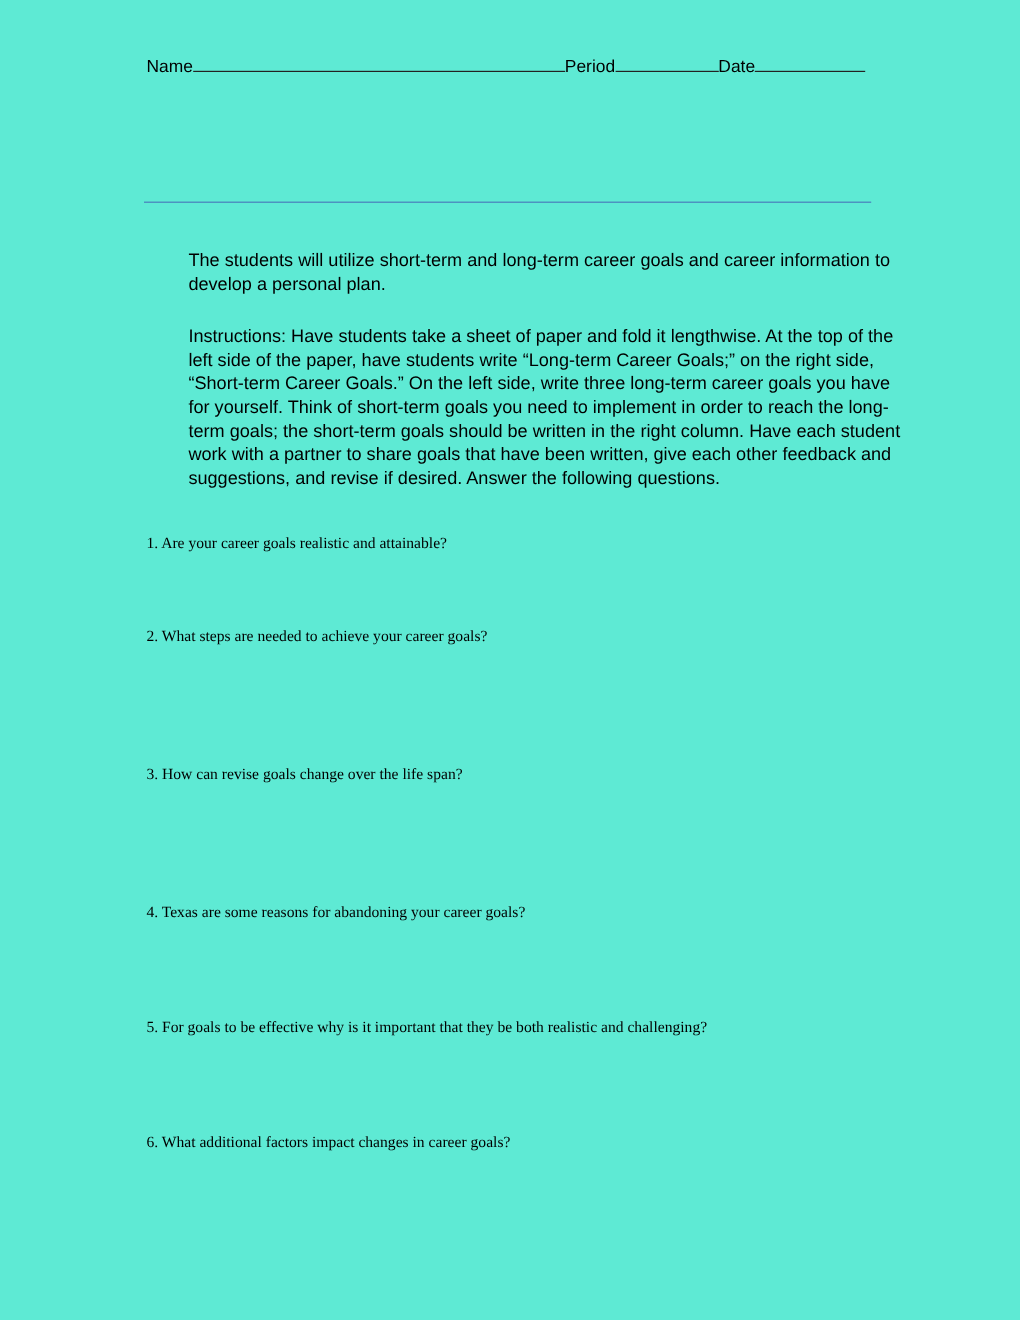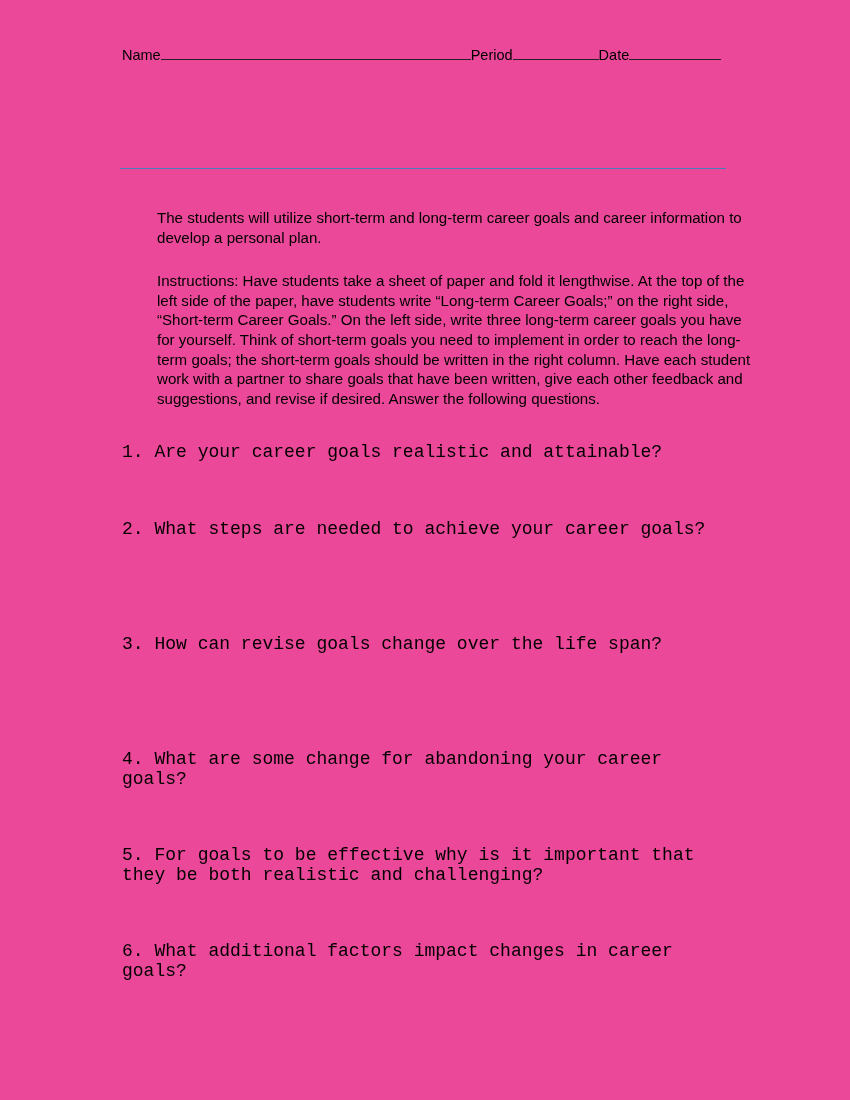--- a/index.html
+++ b/index.html
@@ -15,21 +15,21 @@
     font-family: "Liberation Sans", sans-serif;
     color: #000000;
     -webkit-font-smoothing: antialiased;
   }
 
   .page {
     position: absolute;
     left: 0; top: 0;
     width: 850px;
     height: 1100px;
-    background: #ec4899;
+    background: #5eead4;
     overflow: hidden;
   }
 
   
   .header-line {
     position: absolute;
     left: 122px;
     top: 46px;
     width: 600px;
     font-family: "Liberation Sans", sans-serif;
@@ -98,22 +98,22 @@
   .q-list {
     position: absolute;
     left: 122px;
     top: 0;
     width: 600px;
   }
   .question {
     position: absolute;
     left: 0;
     width: 600px;
-    font-family: Liberation Mono, monospace;
-    font-size: 18px;
+    font-family: Liberation Serif, serif;
+    font-size: 13px;
     line-height: 19.6px;
     color: #000;
     text-align: left;
   }
 
   
   .footer {
     position: absolute;
     left: 120px;
     top: 1041px;
@@ -150,21 +150,21 @@
     <div class="question" style="top: 520px;">
       <span>2.</span>
       <span>What steps are needed to achieve your career goals?</span>
     </div>
     <div class="question" style="top: 635px;">
       <span>3.</span>
       <span>How can revise goals change over the life span?</span>
     </div>
     <div class="question" style="top: 750px;">
       <span>4.</span>
-      <span>What are some change for abandoning your career goals?</span>
+      <span>Texas are some reasons for abandoning your career goals?</span>
     </div>
     <div class="question" style="top: 846px;">
       <span>5.</span>
       <span> For goals to be effective why is it important that they be both realistic and challenging?</span>
     </div>
     <div class="question" style="top: 942px;">
       <span>6.</span>
       <span> What additional factors impact changes in career goals?</span>
     </div>
   </div>

